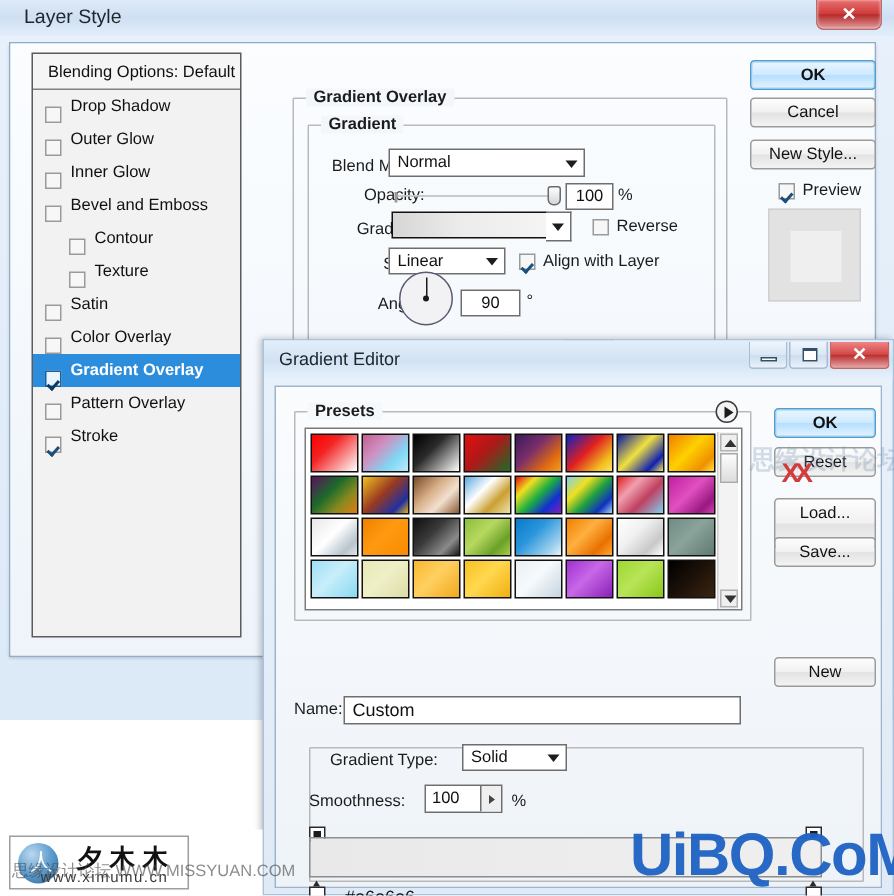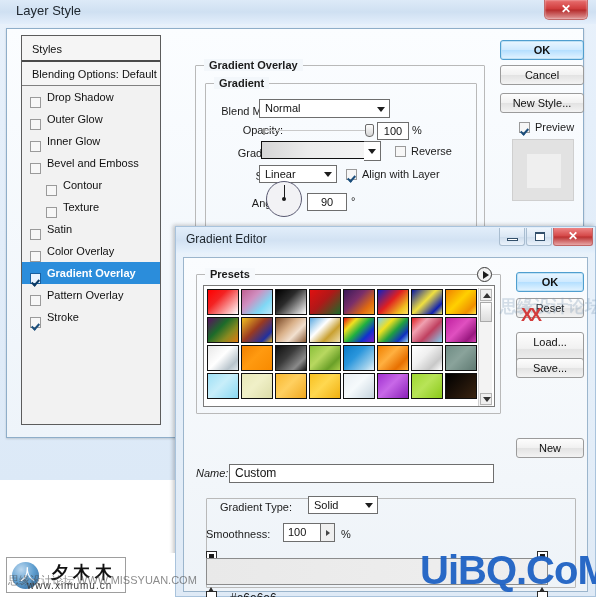--- a/index.html
+++ b/index.html
@@ -350,21 +350,20 @@
 
     <div class="ls-titlebar">
       <div class="ls-title">Layer Style</div>
       <div class="winbtn-close">✕</div>
     </div>
 
     <div class="ls-body">
       <div class="ls-body-inner"></div>
 
       <div class="styles-list">
-        <div class="styles-hdr">Styles</div>
         <div class="styles-sub">Blending Options: Default</div>
 
         <div class="style-row">
           <span class="cb"></span>
           <span>Drop Shadow</span>
         </div>
         <div class="style-row">
           <span class="cb"></span>
           <span>Outer Glow</span>
         </div>
@@ -540,21 +539,21 @@
           </div>
         </div>
       </div>
 
       <div class="btn primary" style="left:332px; top:14px; width:68px; height:20px;">OK</div>
       <div class="btn" style="left:332px; top:40px; width:68px; height:20px;">Reset</div>
       <div class="btn" style="left:332px; top:74px; width:68px; height:34px;">Load...</div>
       <div class="btn" style="left:332px; top:100px; width:68px; height:20px;">Save...</div>
       <div class="btn" style="left:332px; top:180px; width:68px; height:20px;">New</div>
 
-      <div class="lbl" style="left:12px; top:209px; width:30px;font-style:italic;">Name:</div>
+      <div class="lbl" style="left:12px; top:209px; width:30px;">Name:</div>
       <div class="name-field">Custom</div>
 
       <div class="grp gtype-group"></div>
       <div class="lbl" style="left:36px; top:243px; width:80px; text-align:left; font-size:11px;">Gradient Type:</div>
       <div class="combo" style="left:124px; top:238px; width:70px; height:18px;">
         <span>Solid</span>
         <span class="arrow"></span>
       </div>
 
       <div class="lbl" style="left:22px; top:270px; width:76px; text-align:left;">Smoothness:</div>

